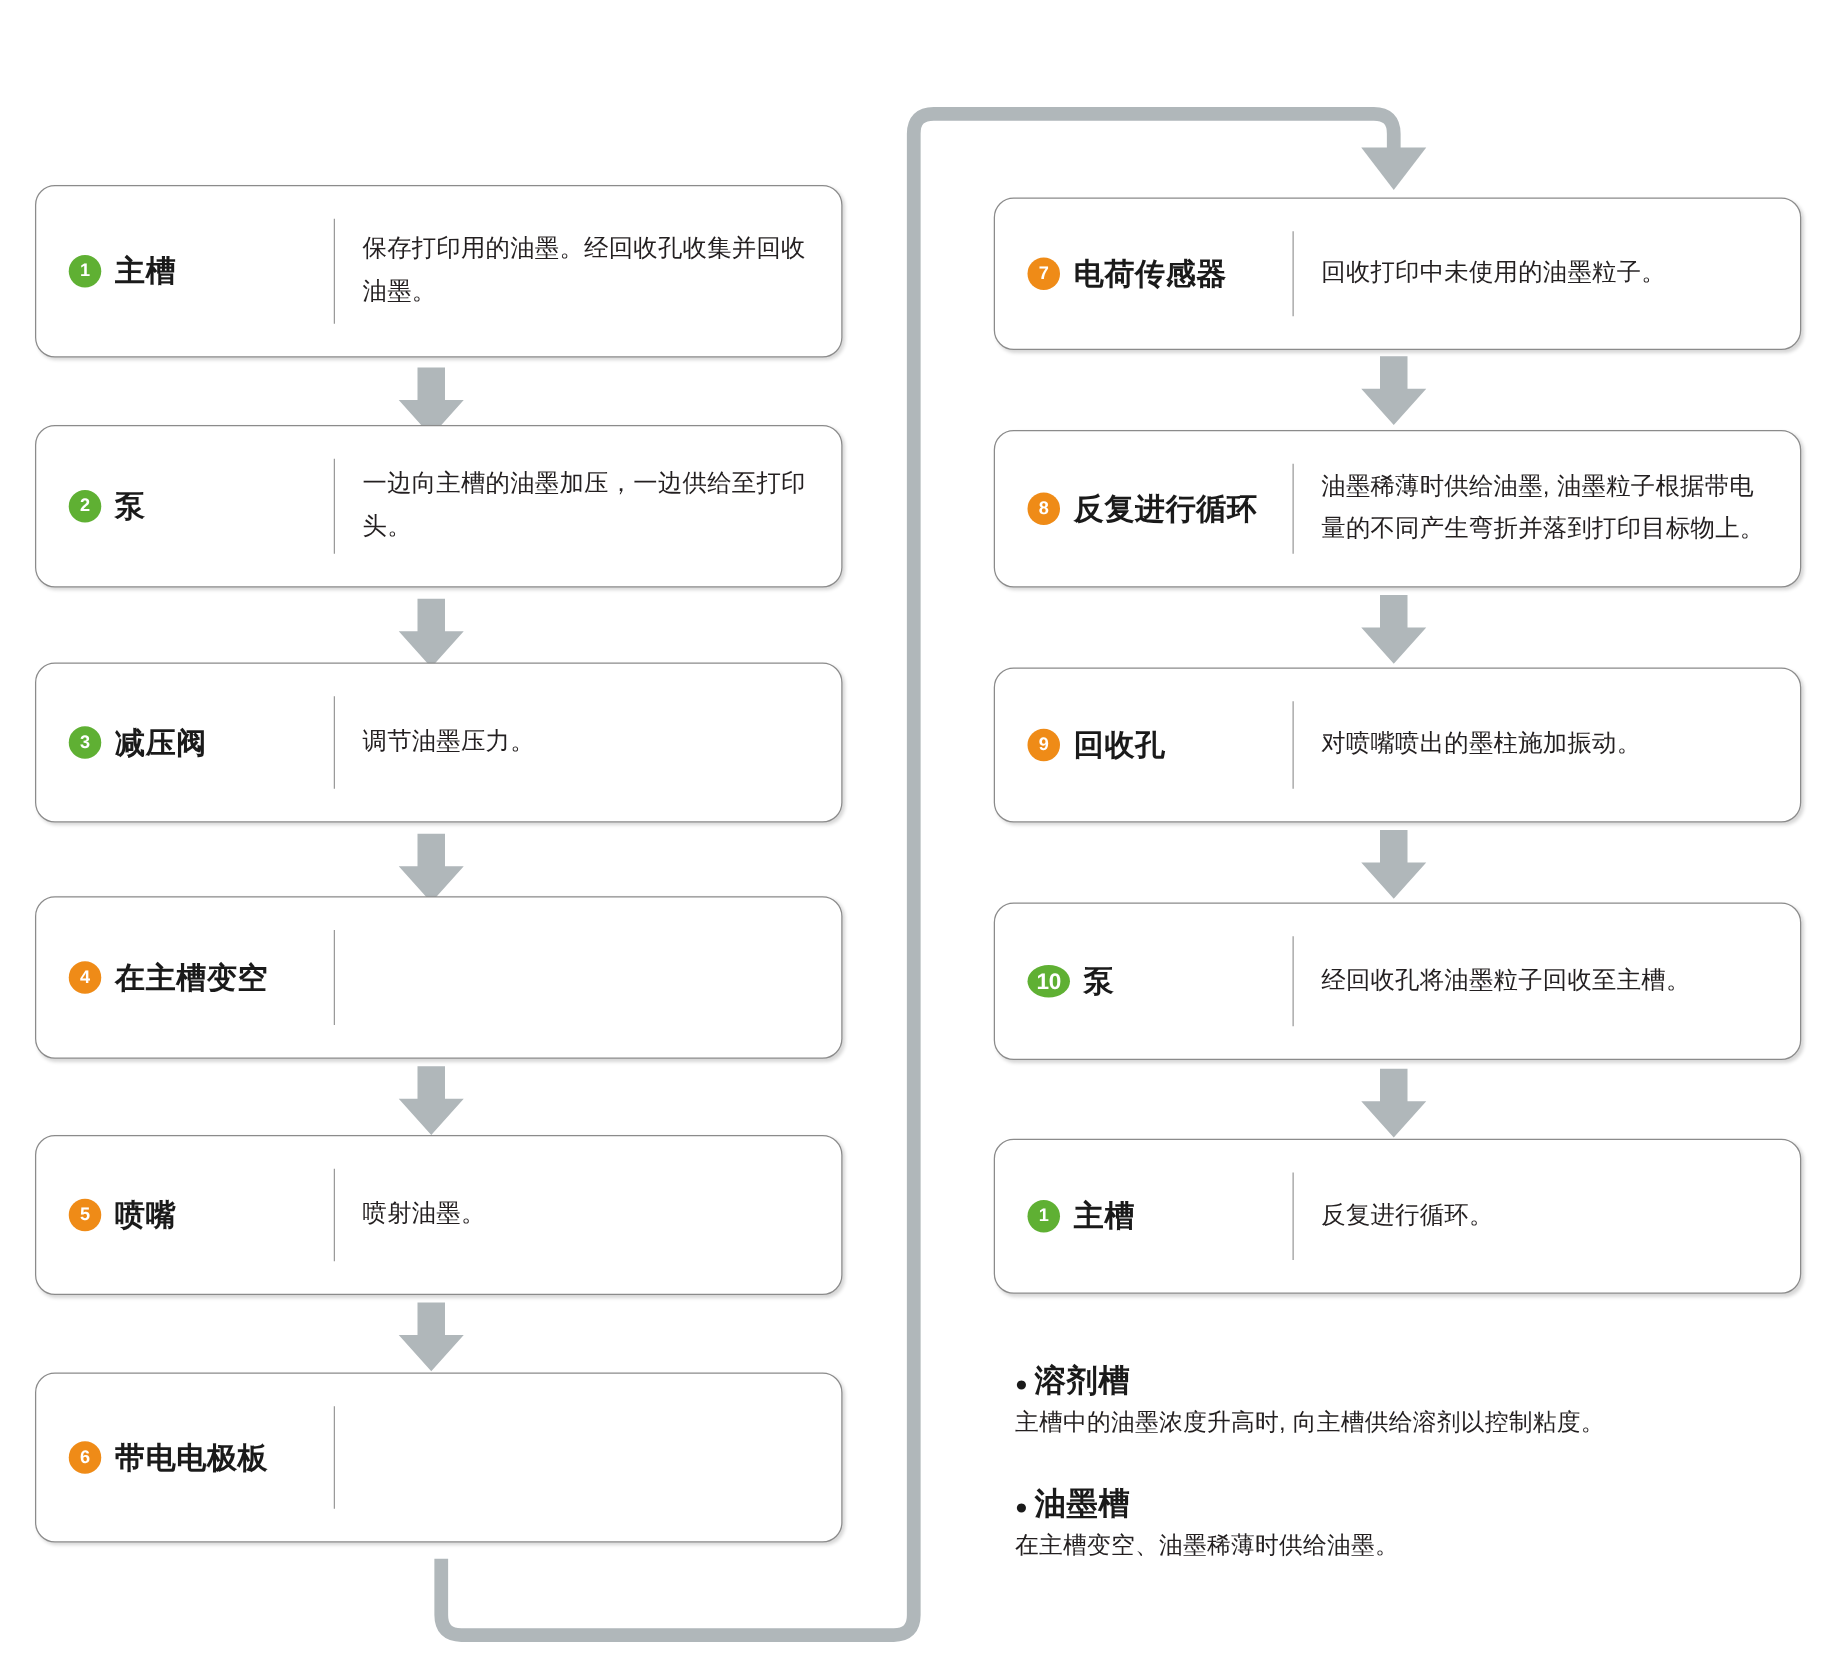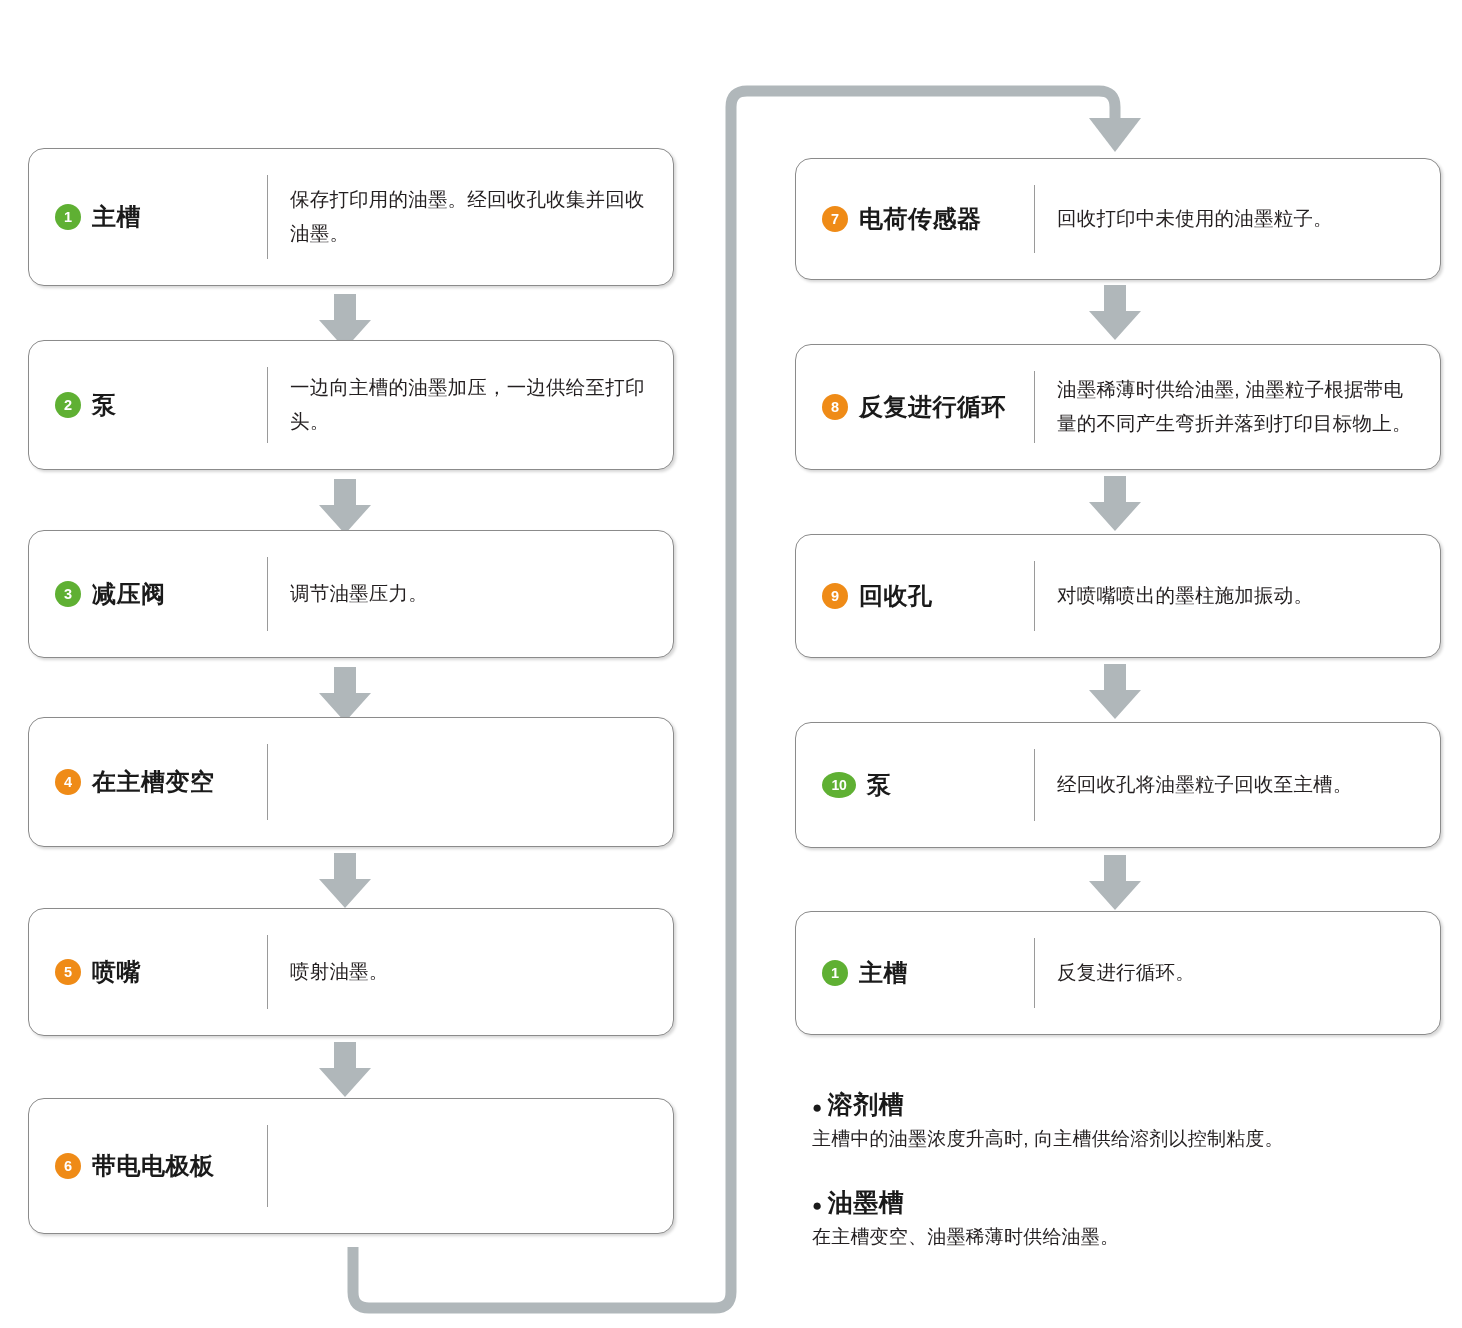--- a/index.html
+++ b/index.html
@@ -58,21 +58,21 @@
     color: #ffffff;
     font-size: 14.5px;
     font-weight: bold;
     line-height: 1;
     letter-spacing: -0.2px;
     margin-right: 11px;
   }
   .badge.wide {
     width: 34px;
     border-radius: 17px / 13px;
-    font-size: 14px;
+    font-size: 18px;
   }
   .badge.green { background: #5fb033; }
   .badge.orange { background: #ef8b17; }
 
   .card-title {
     font-size: 24px;
     font-weight: bold;
     letter-spacing: 0.5px;
     color: #1a1a1a;
     white-space: nowrap;

